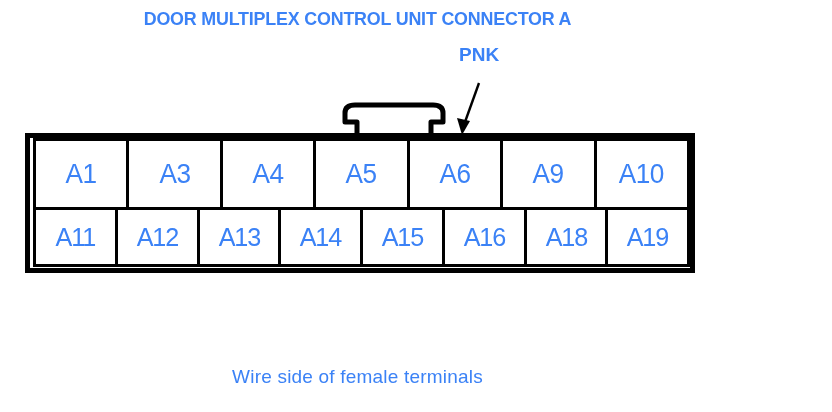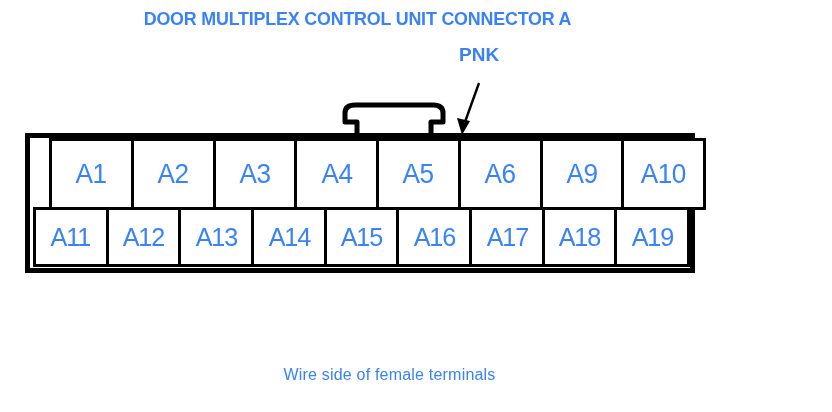--- a/index.html
+++ b/index.html
@@ -78,21 +78,21 @@
     width: 654px;
     height: 126px;
     display: flex;
     flex-direction: column;
   }
   .cell-row {
     display: flex;
     flex-direction: row;
     width: 100%;
   }
-  .cell-row.top { height: 69px; margin-left: 16px; }
+  .cell-row.top { height: 69px; }
   .cell-row.bottom { height: 57px; }
   .cell {
     flex: 1 1 0;
     border: 3px solid #000000;
     box-sizing: border-box;
     margin-right: -3px;
     margin-bottom: -3px;
     display: flex;
     align-items: center;
     justify-content: center;
@@ -111,25 +111,24 @@
     letter-spacing: -1.2px;
   }
 
   
   #caption {
     position: absolute;
     left: 0;
     top: 366px;
     width: 715px;
     text-align: center;
-    font-size: 16px;
+    font-size: 19px;
     font-weight: normal;
     letter-spacing: 0.2px;
     white-space: nowrap;
-    padding-left: 32px;
   }
 </style>
 </head>
 <body>
 
 <div id="page">
 
   <div id="title">DOOR MULTIPLEX CONTROL UNIT CONNECTOR A</div>
 
   <div id="pnk-label">PNK</div>
@@ -144,23 +143,20 @@
   </svg>
 
   <div id="connector">
     <div id="cell-grid">
 
       <div class="cell-row top">
         <div class="cell">
             <span class="cell-label">A1</span>
           </div>
         <div class="cell">
-            <span class="cell-label">A2</span>
-          </div>
-        <div class="cell">
             <span class="cell-label">A3</span>
           </div>
         <div class="cell">
             <span class="cell-label">A4</span>
           </div>
         <div class="cell">
             <span class="cell-label">A5</span>
           </div>
         <div class="cell">
             <span class="cell-label">A6</span>
@@ -184,23 +180,20 @@
             <span class="cell-label">A13</span>
           </div>
         <div class="cell">
             <span class="cell-label">A14</span>
           </div>
         <div class="cell">
             <span class="cell-label">A15</span>
           </div>
         <div class="cell">
             <span class="cell-label">A16</span>
-          </div>
-        <div class="cell">
-            <span class="cell-label">A17</span>
           </div>
         <div class="cell">
             <span class="cell-label">A18</span>
           </div>
         <div class="cell">
             <span class="cell-label">A19</span>
           </div>
       </div>
 
     </div>

